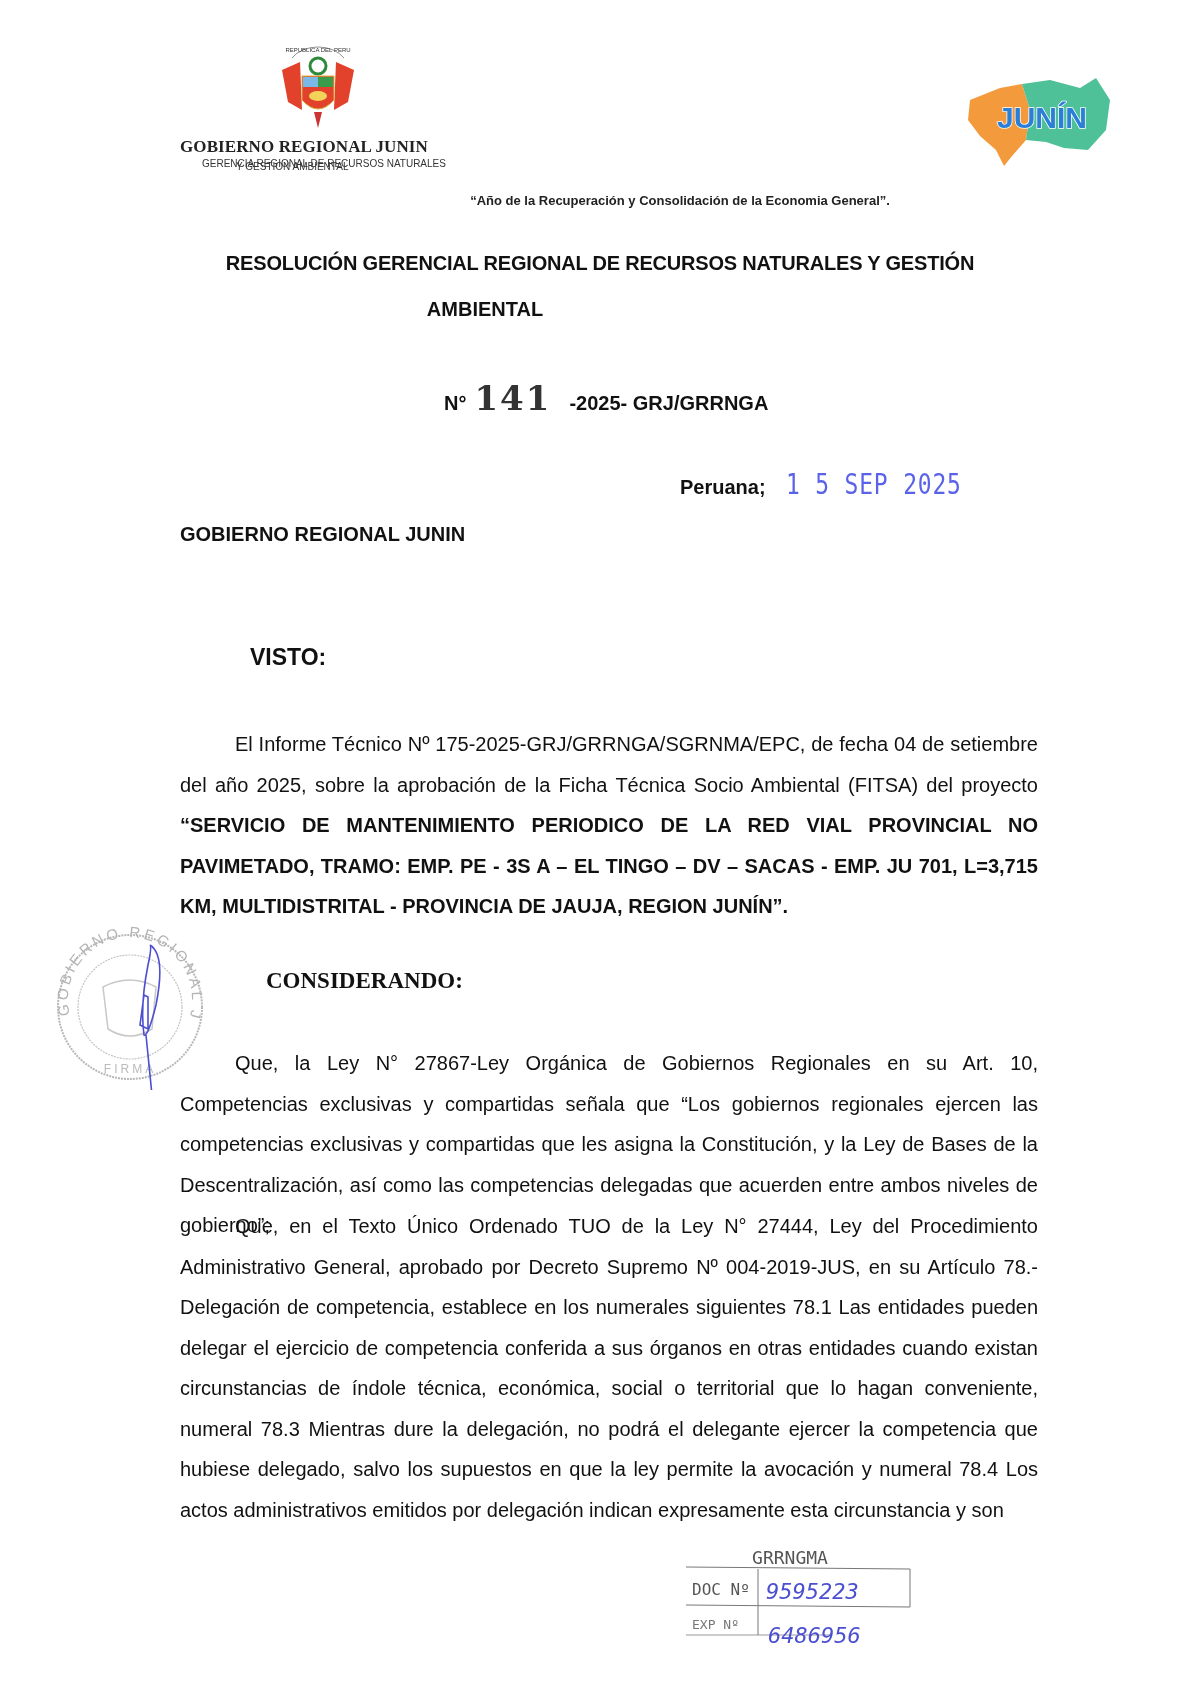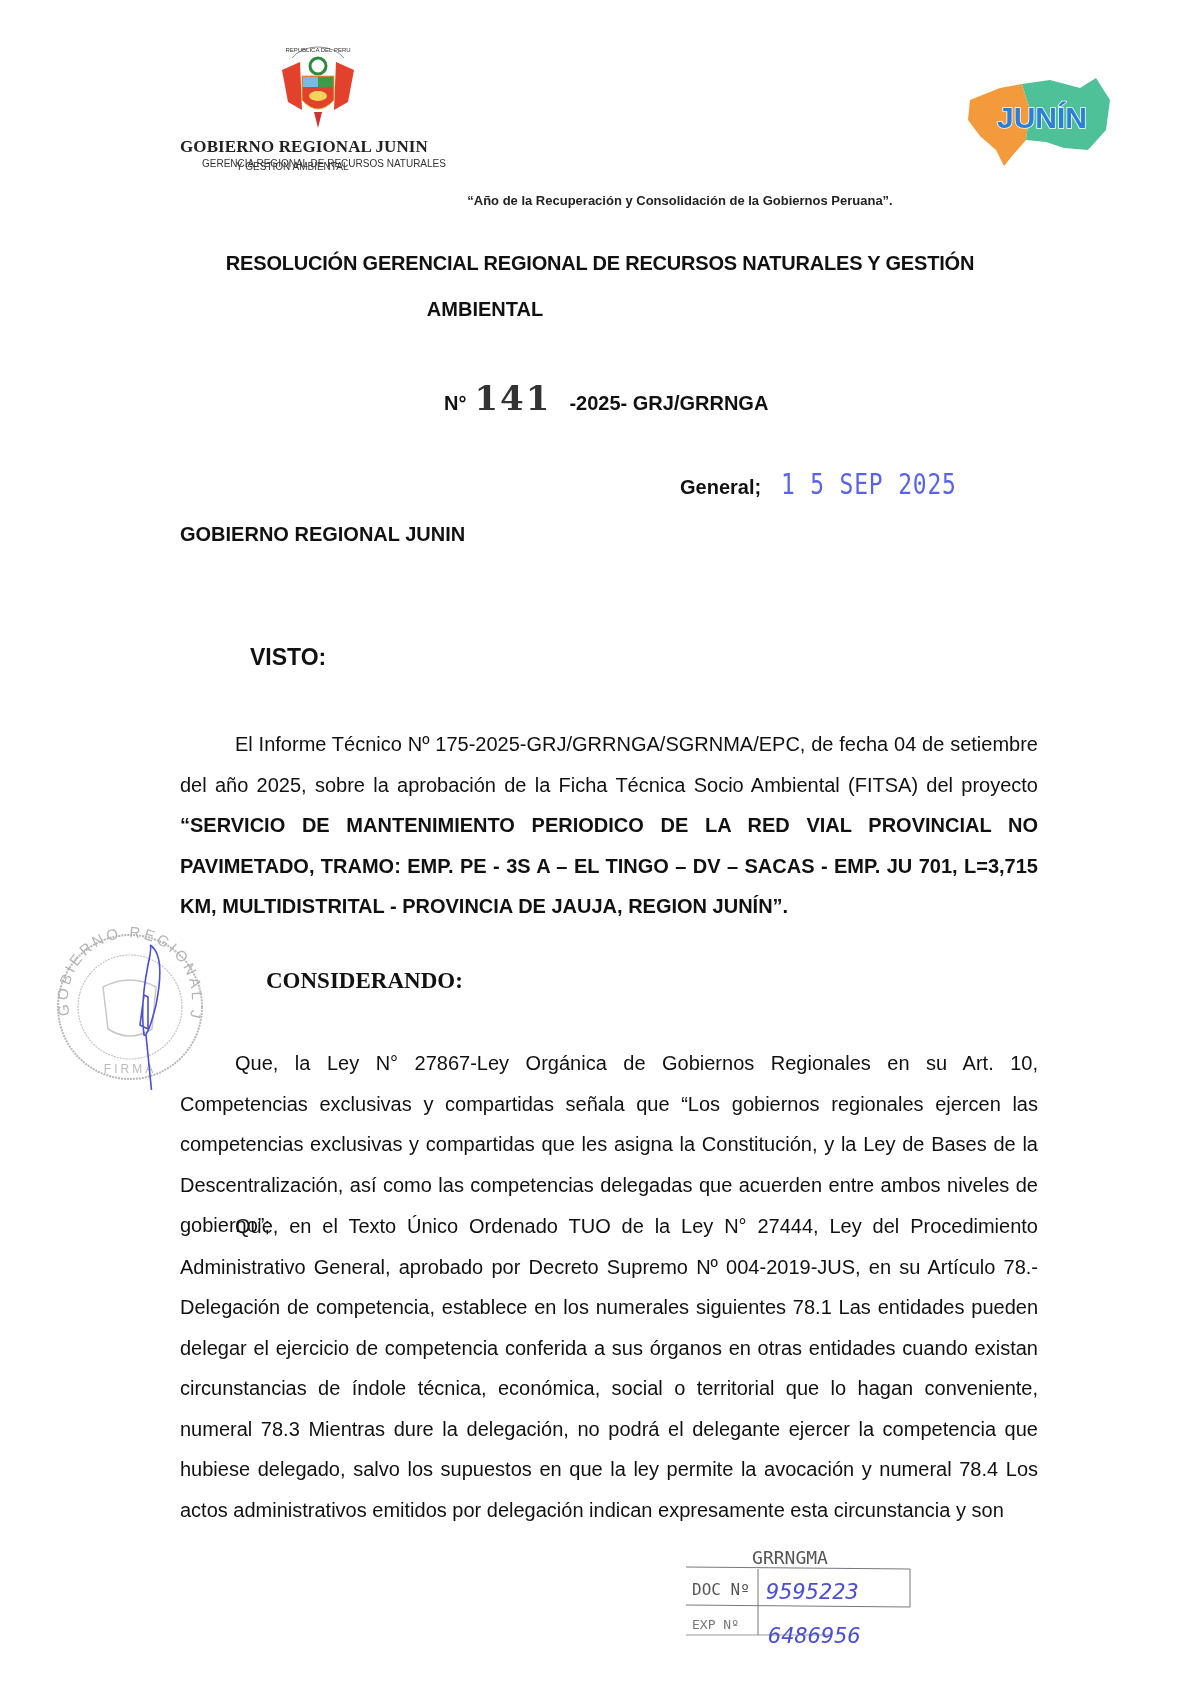--- a/index.html
+++ b/index.html
@@ -65,33 +65,33 @@
 <div class="abs org-sub2">Y GESTION AMBIENTAL</div>
 
 <div class="abs junin-logo">
   <svg width="160" height="100" viewBox="0 0 160 100">
     <path d="M10 30 L40 18 L62 14 L70 40 L66 70 L52 86 L44 96 L36 80 L20 66 L8 50 Z" fill="#f39a3c"></path>
     <path d="M62 14 L90 10 L120 18 L136 8 L150 30 L146 60 L128 80 L104 78 L86 72 L66 70 L70 40 Z" fill="#4fc199"></path>
     <text x="82" y="58" font-family="Liberation Sans, sans-serif" font-weight="bold" font-size="30" fill="#2b7fd6" stroke="#ffffff" stroke-width="1.5" text-anchor="middle" paint-order="stroke">JUNÍN</text>
   </svg>
 </div>
 
-<div class="abs motto">“Año de la Recuperación y Consolidación de la Gobiernos Peruana”.</div>
+<div class="abs motto">“Año de la Recuperación y Consolidación de la Economia General”.</div>
 
 <div class="abs title1">RESOLUCIÓN GERENCIAL REGIONAL DE RECURSOS NATURALES Y GESTIÓN</div>
 <div class="abs title2">AMBIENTAL</div>
 
 <div class="abs resno">
   <span>N°</span>
   <span class="num">141</span>
   <span>-2025- GRJ/GRRNGA</span>
 </div>
 
 <div class="abs date-row">
-  <span class="city">General;</span>
+  <span class="city">Peruana;</span>
   <span class="stamp">1 5 SEP 2025</span>
 </div>
 
 <div class="abs gerente">
   <span>GOBIERNO REGIONAL JUNIN</span>
 </div>
 
 <div class="abs visto heading">VISTO:</div>
 
 <div class="abs body-text p1"><span class="indent"></span><span>El Informe Técnico Nº 175-2025-GRJ/GRRNGA/SGRNMA/EPC, de fecha 04 de setiembre del año 2025, sobre la aprobación de la Ficha Técnica Socio Ambiental (FITSA) del proyecto </span><span class="bold">“SERVICIO DE MANTENIMIENTO PERIODICO DE LA RED VIAL PROVINCIAL NO PAVIMETADO, TRAMO: EMP. PE - 3S A – EL TINGO – DV – SACAS - EMP. JU 701, L=3,715 KM, MULTIDISTRITAL - PROVINCIA DE JAUJA, REGION JUNÍN”.</span></div>

